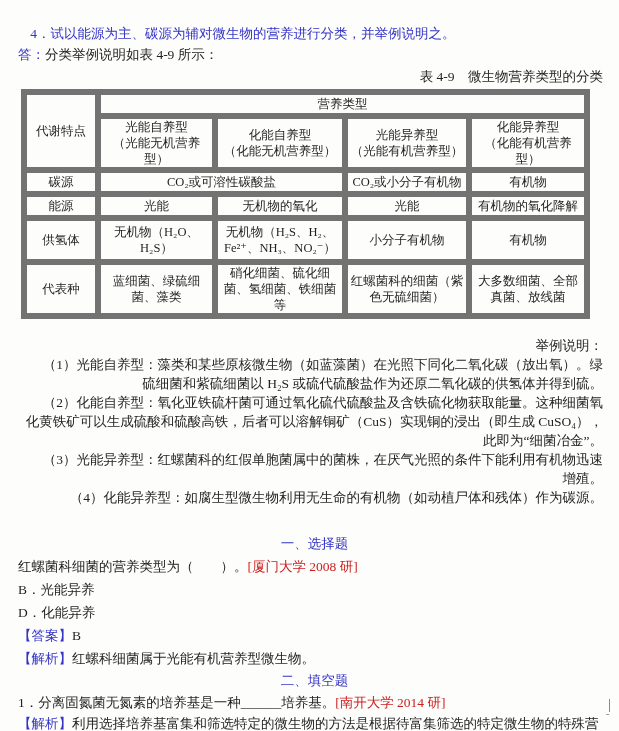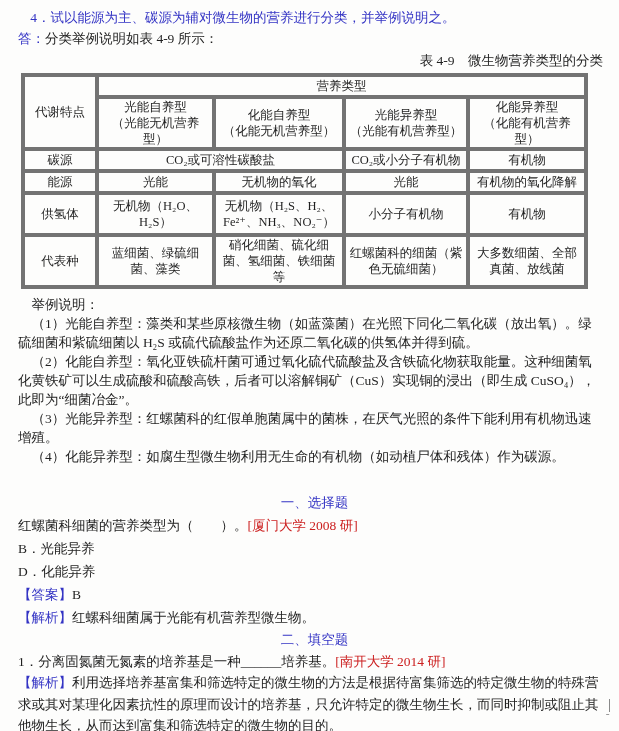--- a/index.html
+++ b/index.html
@@ -4,35 +4,35 @@
 <style>
   html,body{margin:0;padding:0;}
   body{
     width:619px;height:731px;overflow:hidden;position:relative;
     background:#fdfdfc;color:#1f1f1f;
     font-family:"Liberation Serif","DejaVu Serif",serif;
   }
   .page{padding:7px 16px 0 18px;font-size:13.5px;}
   .blue{color:#3333c4;}
   .red{color:#cc2020;}
-  .q4{color:#3333c4;text-indent:0.9em;line-height:21px;}
+  .q4{color:#3333c4;text-indent:0.9em;line-height:21px;margin-top:16px;}
   .ans{line-height:22px;}
   .tbl-title{text-align:right;line-height:20px;margin-top:1px;}
   table{
     border-collapse:collapse;margin:2px 0 0 3px;
     font-size:12.5px;line-height:16px;text-align:center;color:#1f1f1f;
     table-layout:fixed;
   }
-  td{border:4px solid #737373;padding:0 2px;vertical-align:middle;}
+  td{border:6px solid #737373;padding:0 2px;vertical-align:middle;}
   .r-group td{height:18px;}
   .r-head td{height:34px;}
   .r-slim td{height:18px;}
   .r-h2 td{height:38px;}
   .r-rep td{height:34px;}
-  .examples{line-height:19px;margin-top:6px;}
+  .examples{line-height:19px;margin-top:17px;text-align:right;}
   .examples p{margin:0;text-indent:1em;}
   .sec{line-height:23px;}
   .sec1{margin-top:25px;}
   .sec2{line-height:21.5px;}
   .indent{}
   .heading{color:#3333c4;margin-left:8px;text-align:center;}
   .artifact{
     position:absolute;right:9px;top:699px;width:1px;height:13px;
     background:#8a8a8a;
   }

